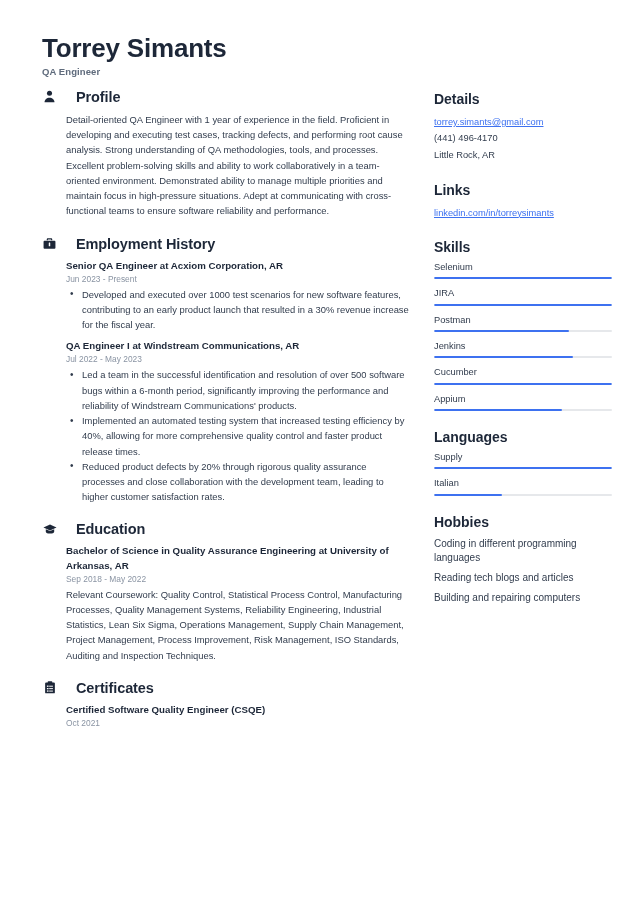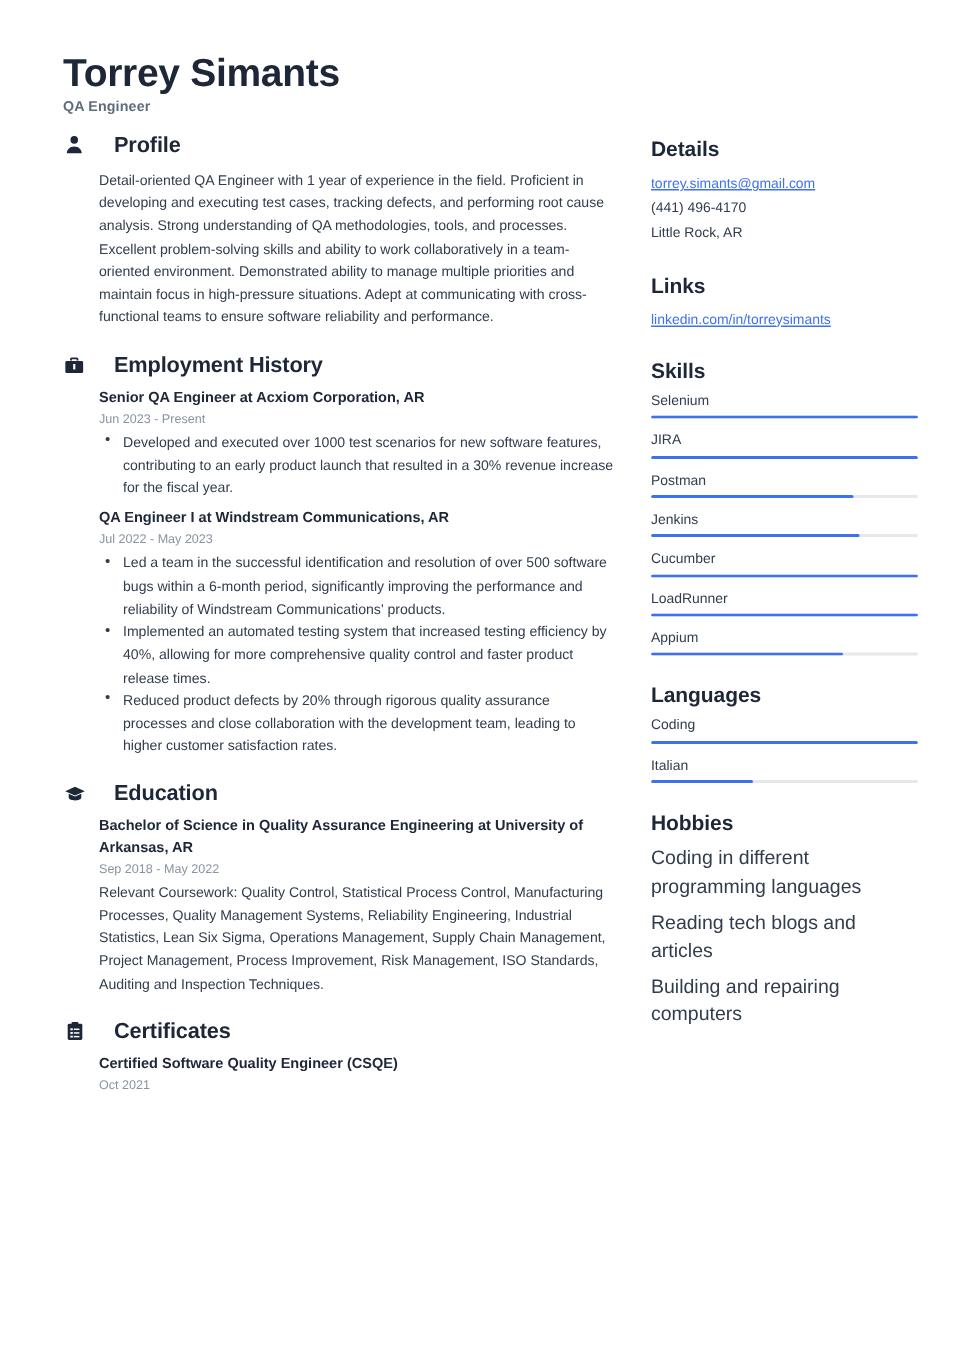--- a/index.html
+++ b/index.html
@@ -145,21 +145,21 @@
   .side-link {
     font-size: 9.3px;
     line-height: 1.78;
     color: #3d71f0;
     text-decoration: underline;
     display: block;
     word-break: break-all;
   }
 
   .hobby-line {
-    font-size: 13px;
+    font-size: 10px;
     line-height: 1.42;
     color: #313c4d;
     margin-bottom: 6px;
   }
 
   
   .rate-row { margin-bottom: 9px; }
   .rate-label {
     font-size: 9.3px;
     color: #313c4d;
@@ -334,40 +334,34 @@
           </div>
         </div>
 
         <div class="rate-row">
           <div class="rate-label">Cucumber</div>
           <div class="rate-track">
             <div class="rate-fill" style="width: 100%;"></div>
           </div>
         </div>
 
-        <div class="rate-row">
-          <div class="rate-label">LoadRunner</div>
-          <div class="rate-track">
-            <div class="rate-fill" style="width: 100%;"></div>
-          </div>
-        </div>
 
         <div class="rate-row">
           <div class="rate-label">Appium</div>
           <div class="rate-track">
             <div class="rate-fill" style="width: 72%;"></div>
           </div>
         </div>
       </div>
 
       <div class="side-block">
         <div class="side-title">Languages</div>
 
         <div class="rate-row">
-          <div class="rate-label">Coding</div>
+          <div class="rate-label">Supply</div>
           <div class="rate-track">
             <div class="rate-fill" style="width: 100%;"></div>
           </div>
         </div>
 
         <div class="rate-row">
           <div class="rate-label">Italian</div>
           <div class="rate-track">
             <div class="rate-fill" style="width: 38%;"></div>
           </div>

